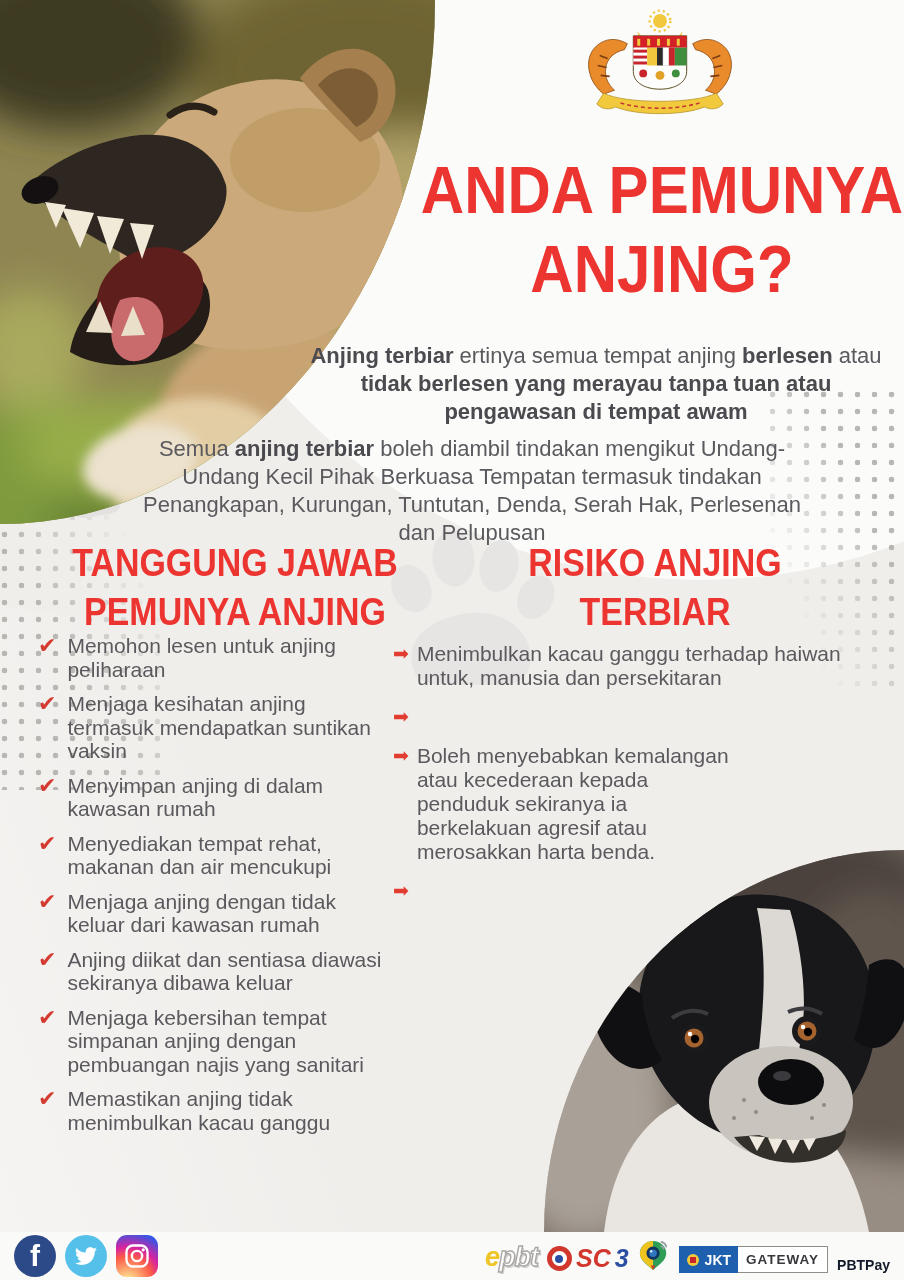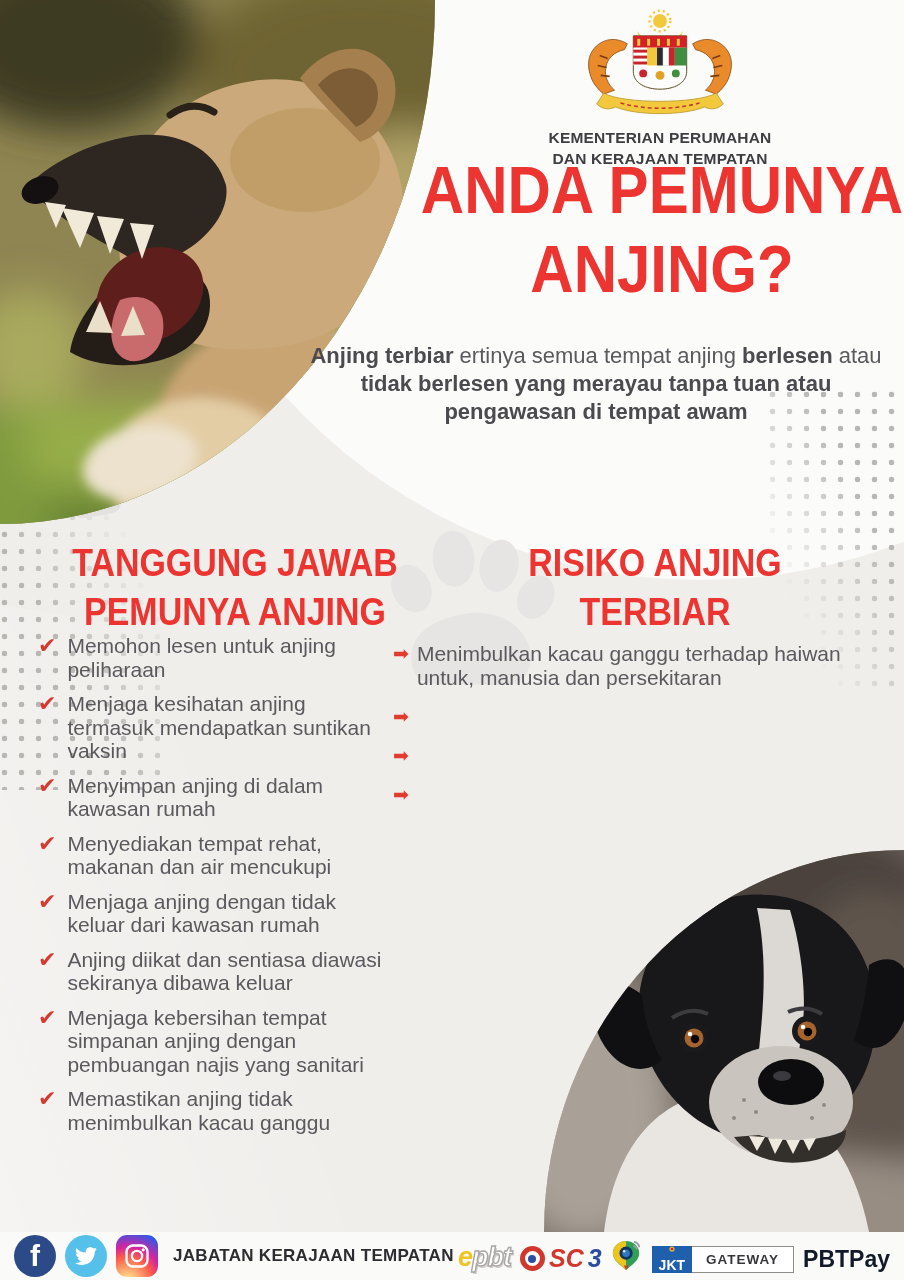--- a/index.html
+++ b/index.html
@@ -89,24 +89,24 @@
   .epbt .e{color:#efc425;}
   .epbt .outline{color:#fff;-webkit-text-stroke:1.4px #a9a7a4;text-shadow:1.5px 1.5px 0 #cfcdca;}
   .osc{display:flex;align-items:center;gap:4px;font-style:italic;font-weight:800;font-size:25px;white-space:nowrap;}
   .osc-o{width:15px;height:15px;border-radius:50%;border:5px solid #d2372e;background:#fff;
     display:flex;align-items:center;justify-content:center;}
   .osc-core{width:8px;height:8px;border-radius:50%;background:#2b4ea2;}
   .osc .sc{color:#d2372e;}
   .osc .three{color:#2b4ea2;}
   .jkt-badge{display:flex;align-items:stretch;height:27px;}
   .jkt-blue{background:#1e5fae;color:#fff;font-weight:800;font-size:14px;display:flex;
-    align-items:center;gap:5px;padding:0 7px;flex-direction:column;}
+    align-items:center;gap:5px;padding:0 7px;}
   .jkt-white{background:#fff;border:1.5px solid #8f8d8a;border-left:none;color:#37363a;
-    font-weight:800;font-size:13.5px;letter-spacing:1px;display:flex;align-items:center;padding:0 14px;}
-  .pbtpay{font-weight:800;font-size:23px;color:#121928;white-space:nowrap;}
+    font-weight:800;font-size:13.5px;letter-spacing:1px;display:flex;align-items:center;padding:0 8px;}
+  .pbtpay{font-weight:800;font-size:14px;color:#121928;white-space:nowrap;}
 </style>
 </head>
 <body>
 
 <div class="poster">
 
   <div class="abs white-circle"></div>
   <div class="abs diag-band"></div>
 
   <div class="abs dots dots-left"></div>
@@ -263,32 +263,29 @@
         <rect x="100" y="40" width="12" height="18" fill="#3f8f3f"></rect>
       </g>
       <g>
         <circle cx="68" cy="66" r="4" fill="#c8242b"></circle>
         <circle cx="85" cy="68" r="4.5" fill="#e0a126"></circle>
         <circle cx="101" cy="66" r="4" fill="#3f8f3f"></circle>
       </g>
       <path d="M28 86 c20 11 94 11 114 0 l7 11 c-7 7 -15 5 -19 3 c-22 9 -68 9 -90 0 c-4 2 -12 4 -19 -3 z" fill="#f2c93c" stroke="#b5952a" stroke-width=".8"></path>
       <path d="M45 96 c26 7 54 7 80 0" stroke="#c23a2e" stroke-width="1.6" fill="none" stroke-dasharray="4 3"></path>
     </svg>
-    <div class="ministry-name">
-      <div>KEMENTERIAN PERUMAHAN</div>
-      <div>DAN KERAJAAN TEMPATAN</div>
-    </div>
   </div>
 
   <div class="abs headline">
     <div>ANDA PEMUNYA</div>
     <div>ANJING?</div>
   </div>
 
   <p class="abs intro intro-1"><span class="b">Anjing terbiar </span><span>ertinya semua tempat anjing </span><span class="b">berlesen</span><span> atau </span><span class="b">tidak berlesen yang merayau tanpa tuan atau pengawasan di tempat awam</span></p>
+  <p class="abs intro intro-2"><span>Semua </span><span class="b">anjing terbiar</span><span> boleh diambil tindakan mengikut Undang-Undang Kecil Pihak Berkuasa Tempatan termasuk tindakan Penangkapan, Kurungan, Tuntutan, Denda, Serah Hak, Perlesenan dan Pelupusan</span></p>
 
   <div class="abs col-heading heading-left">
     <div>TANGGUNG JAWAB</div>
     <div>PEMUNYA ANJING</div>
   </div>
   <ul class="abs plist resp-list">
       <li>
         <span class="bullet">✔</span>
         <span class="txt">Memohon lesen untuk anjing peliharaan</span>
       </li>
@@ -329,20 +326,21 @@
   <ul class="abs plist risk-list">
       <li>
         <span class="bullet">➡</span>
         <span class="txt"><span>Menimbulkan kacau ganggu terhadap haiwan untuk, manusia dan persekitaran</span></span>
       </li>
       <li>
         <span class="bullet">➡</span>
       </li>
       <li>
         <span class="bullet">➡</span>
+        <span class="txt"><span>Boleh menyebabkan kemalangan atau kecederaan kepada penduduk sekiranya ia berkelakuan agresif atau merosakkan harta benda.</span></span>
       </li>
       <li>
         <span class="bullet">➡</span>
       </li>
     </ul>
 
   <div class="abs footer">
     <div class="foot-left">
       <div class="social fb">
         <span>f</span>
@@ -352,21 +350,20 @@
           <path d="M23 5.1c-.8.4-1.7.6-2.6.8.9-.6 1.6-1.5 2-2.5-.9.5-1.9.9-2.9 1.1a4.5 4.5 0 0 0-7.8 3.1c0 .4 0 .7.1 1A12.9 12.9 0 0 1 2.5 3.9a4.5 4.5 0 0 0 1.4 6 4.4 4.4 0 0 1-2-.6v.1c0 2.2 1.5 4 3.6 4.4a4.6 4.6 0 0 1-2 .1 4.5 4.5 0 0 0 4.2 3.1A9 9 0 0 1 1 18.9a12.7 12.7 0 0 0 6.9 2c8.3 0 12.9-6.9 12.9-12.9v-.6c.9-.6 1.6-1.4 2.2-2.3z"></path>
         </svg>
       </div>
       <div class="ig">
         <svg viewBox="0 0 24 24" width="28" height="28">
           <rect x="3" y="3" width="18" height="18" rx="5.5" fill="none" stroke="#fff" stroke-width="2"></rect>
           <circle cx="12" cy="12" r="4.4" fill="none" stroke="#fff" stroke-width="2"></circle>
           <circle cx="17.3" cy="6.7" r="1.4" fill="#fff"></circle>
         </svg>
       </div>
-      <span class="dept-label">JABATAN KERAJAAN TEMPATAN</span>
     </div>
     <div class="foot-right">
       <span class="epbt"><span class="e">e</span><span class="outline">pbt</span></span>
       <span class="osc">
         <span class="osc-o">
             <span class="osc-core"></span>
           </span>
         <span class="sc">SC</span>
           <span class="three">3</span>
       </span>

